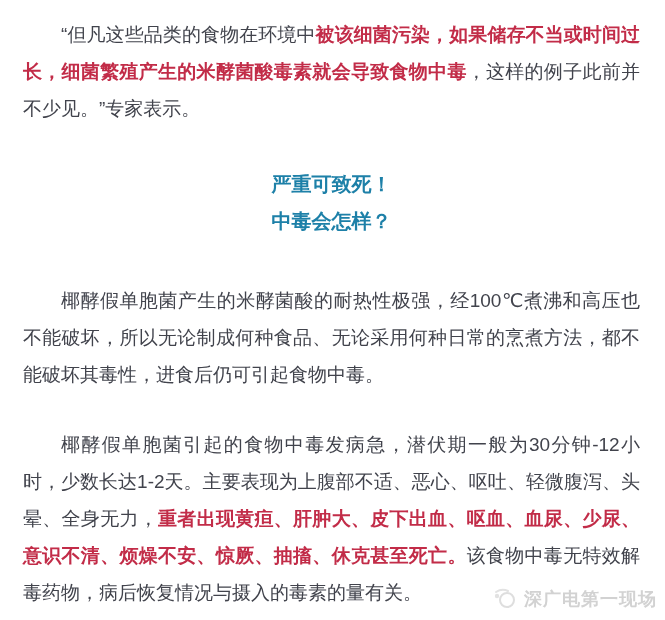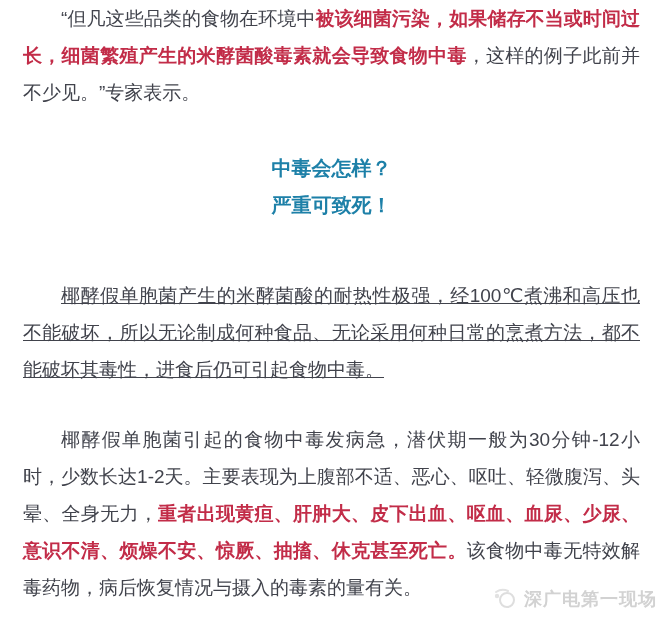--- a/index.html
+++ b/index.html
@@ -6,21 +6,21 @@
     margin: 0;
     padding: 0;
     background: #ffffff;
   }
   .page {
     position: relative;
     width: 665px;
     height: 620px;
     background: var(--page-background, #ffffff);
     box-sizing: border-box;
-    padding: 0 25px 0 23px;
+    padding: 16px 25px 0 23px;
     font-family: "Liberation Sans", "DejaVu Sans", sans-serif;
     overflow: hidden;
   }
   .para {
     margin: 0;
     font-size: 19px;
     line-height: 37px;
     text-align: justify;
     text-indent: 2em;
     color: var(--body-text, #41434c);
@@ -32,21 +32,21 @@
   .headings {
     margin-top: 39px;
     text-align: center;
   }
   .headline {
     font-size: 20px;
     line-height: 37px;
     font-weight: 700;
     color: var(--heading-teal, #1d80a8);
   }
-  .p2 { margin-top: 53px; text-decoration: underline; }
+  .p2 { margin-top: 42px; }
   .p3 { margin-top: 33px; }
   .watermark {
     position: absolute;
     right: 8px;
     bottom: 8px;
     display: flex;
     align-items: center;
     gap: 6px;
     color: var(--watermark-gray, #d2d2d2);
     font-size: 18px;
@@ -62,22 +62,22 @@
   .wm-logo svg { display: block; }
 </style>
 </head>
 <body>
 
 <div class="page">
 
   <p class="para p1"><span>“但凡这些品类的食物在环境中</span><span class="em-red">被该细菌污染，如果储存不当或时间过长，细菌繁殖产生的米酵菌酸毒素就会导致食物中毒</span><span>，这样的例子此前并不少见。”专家表示。</span></p>
 
   <div class="headings">
+    <div class="headline">严重可致死！</div>
     <div class="headline">中毒会怎样？</div>
-    <div class="headline">严重可致死！</div>
   </div>
 
   <p class="para p2">椰酵假单胞菌产生的米酵菌酸的耐热性极强，经100℃煮沸和高压也不能破坏，所以无论制成何种食品、无论采用何种日常的烹煮方法，都不能破坏其毒性，进食后仍可引起食物中毒。</p>
 
   <p class="para p3"><span>椰酵假单胞菌引起的食物中毒发病急，潜伏期一般为30分钟-12小时，少数长达1-2天。主要表现为上腹部不适、恶心、呕吐、轻微腹泻、头晕、全身无力，</span><span class="em-red">重者出现黄疸、肝肿大、皮下出血、呕血、血尿、少尿、意识不清、烦燥不安、惊厥、抽搐、休克甚至死亡。</span><span>该食物中毒无特效解毒药物，病后恢复情况与摄入的毒素的量有关。</span></p>
 
   <div class="watermark">
     <span class="wm-logo">
       <svg viewBox="0 0 26 26" width="26" height="26" aria-hidden="true">
         <circle cx="15" cy="14" r="7" fill="none" stroke="#dedede" stroke-width="2"></circle>

